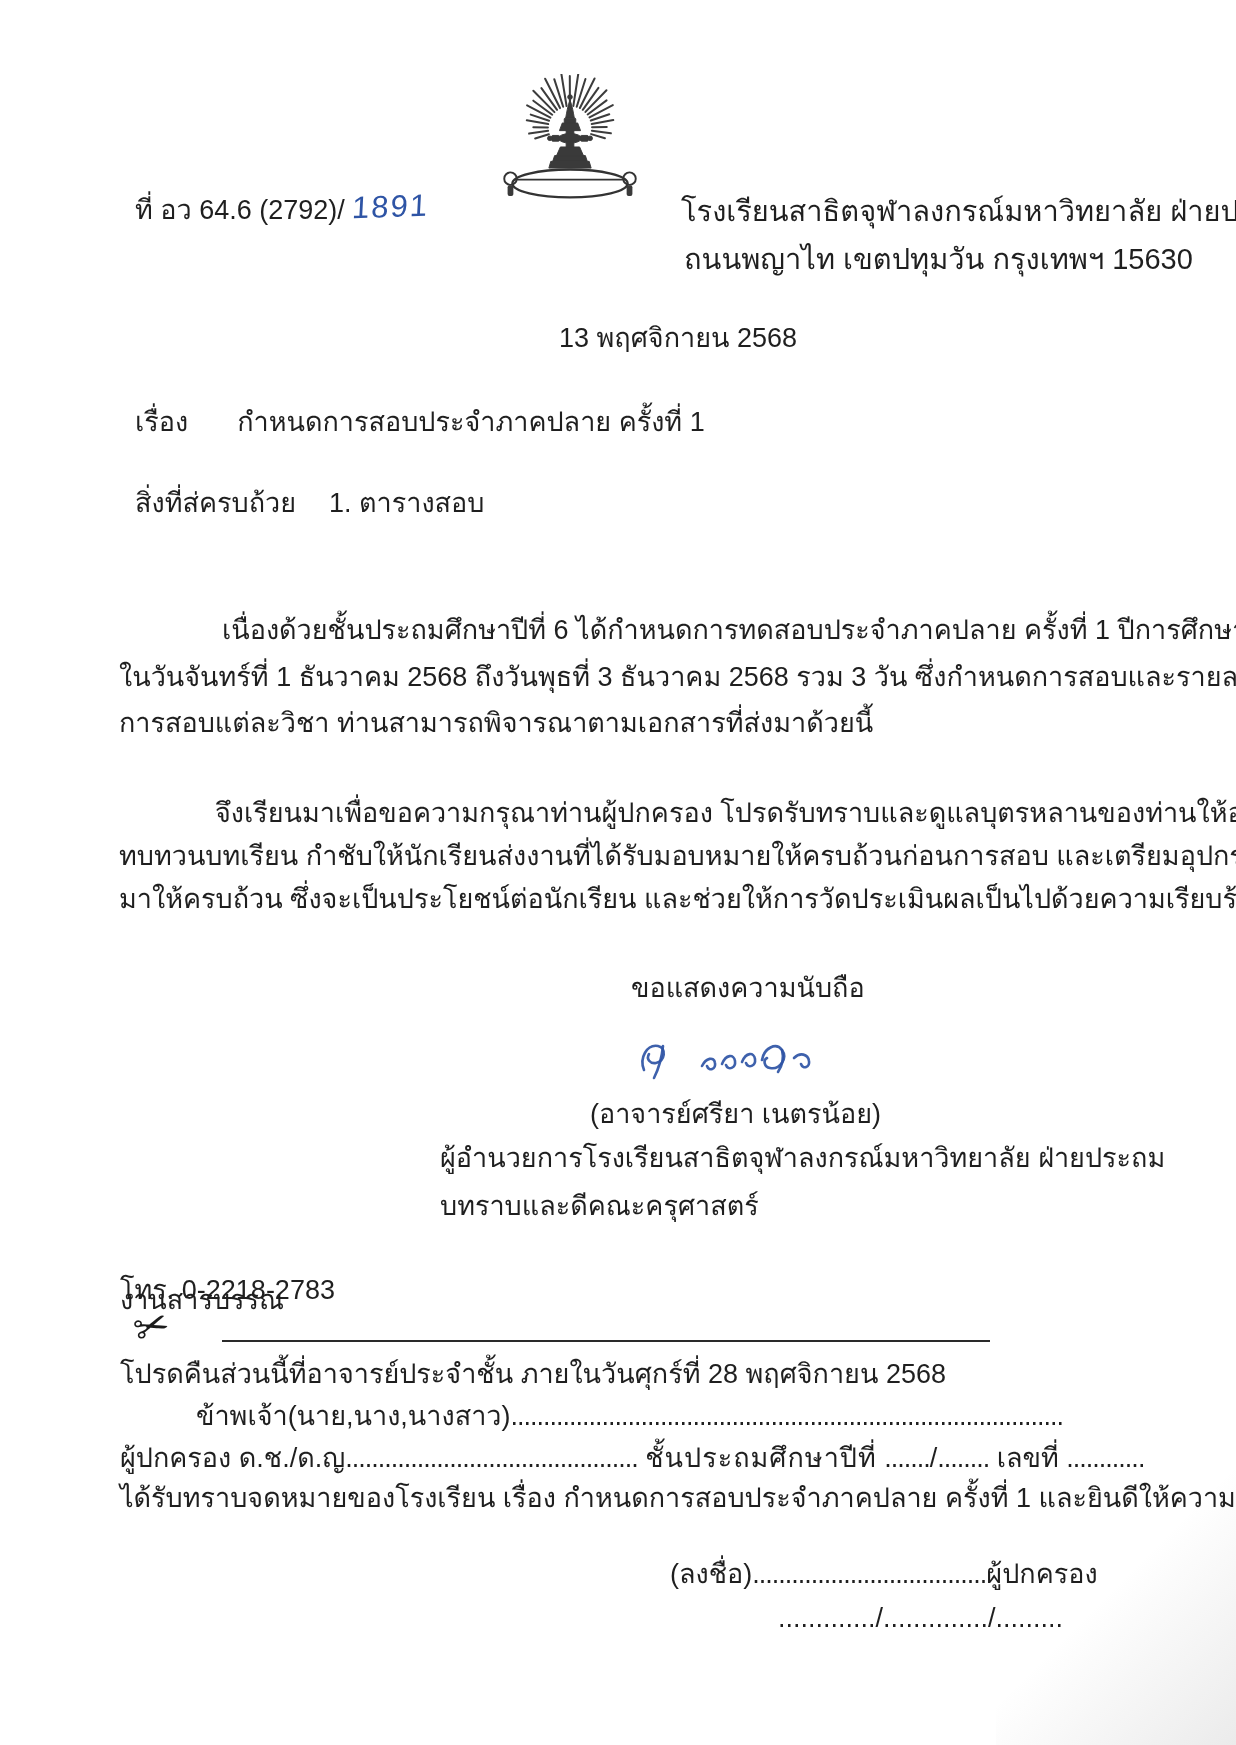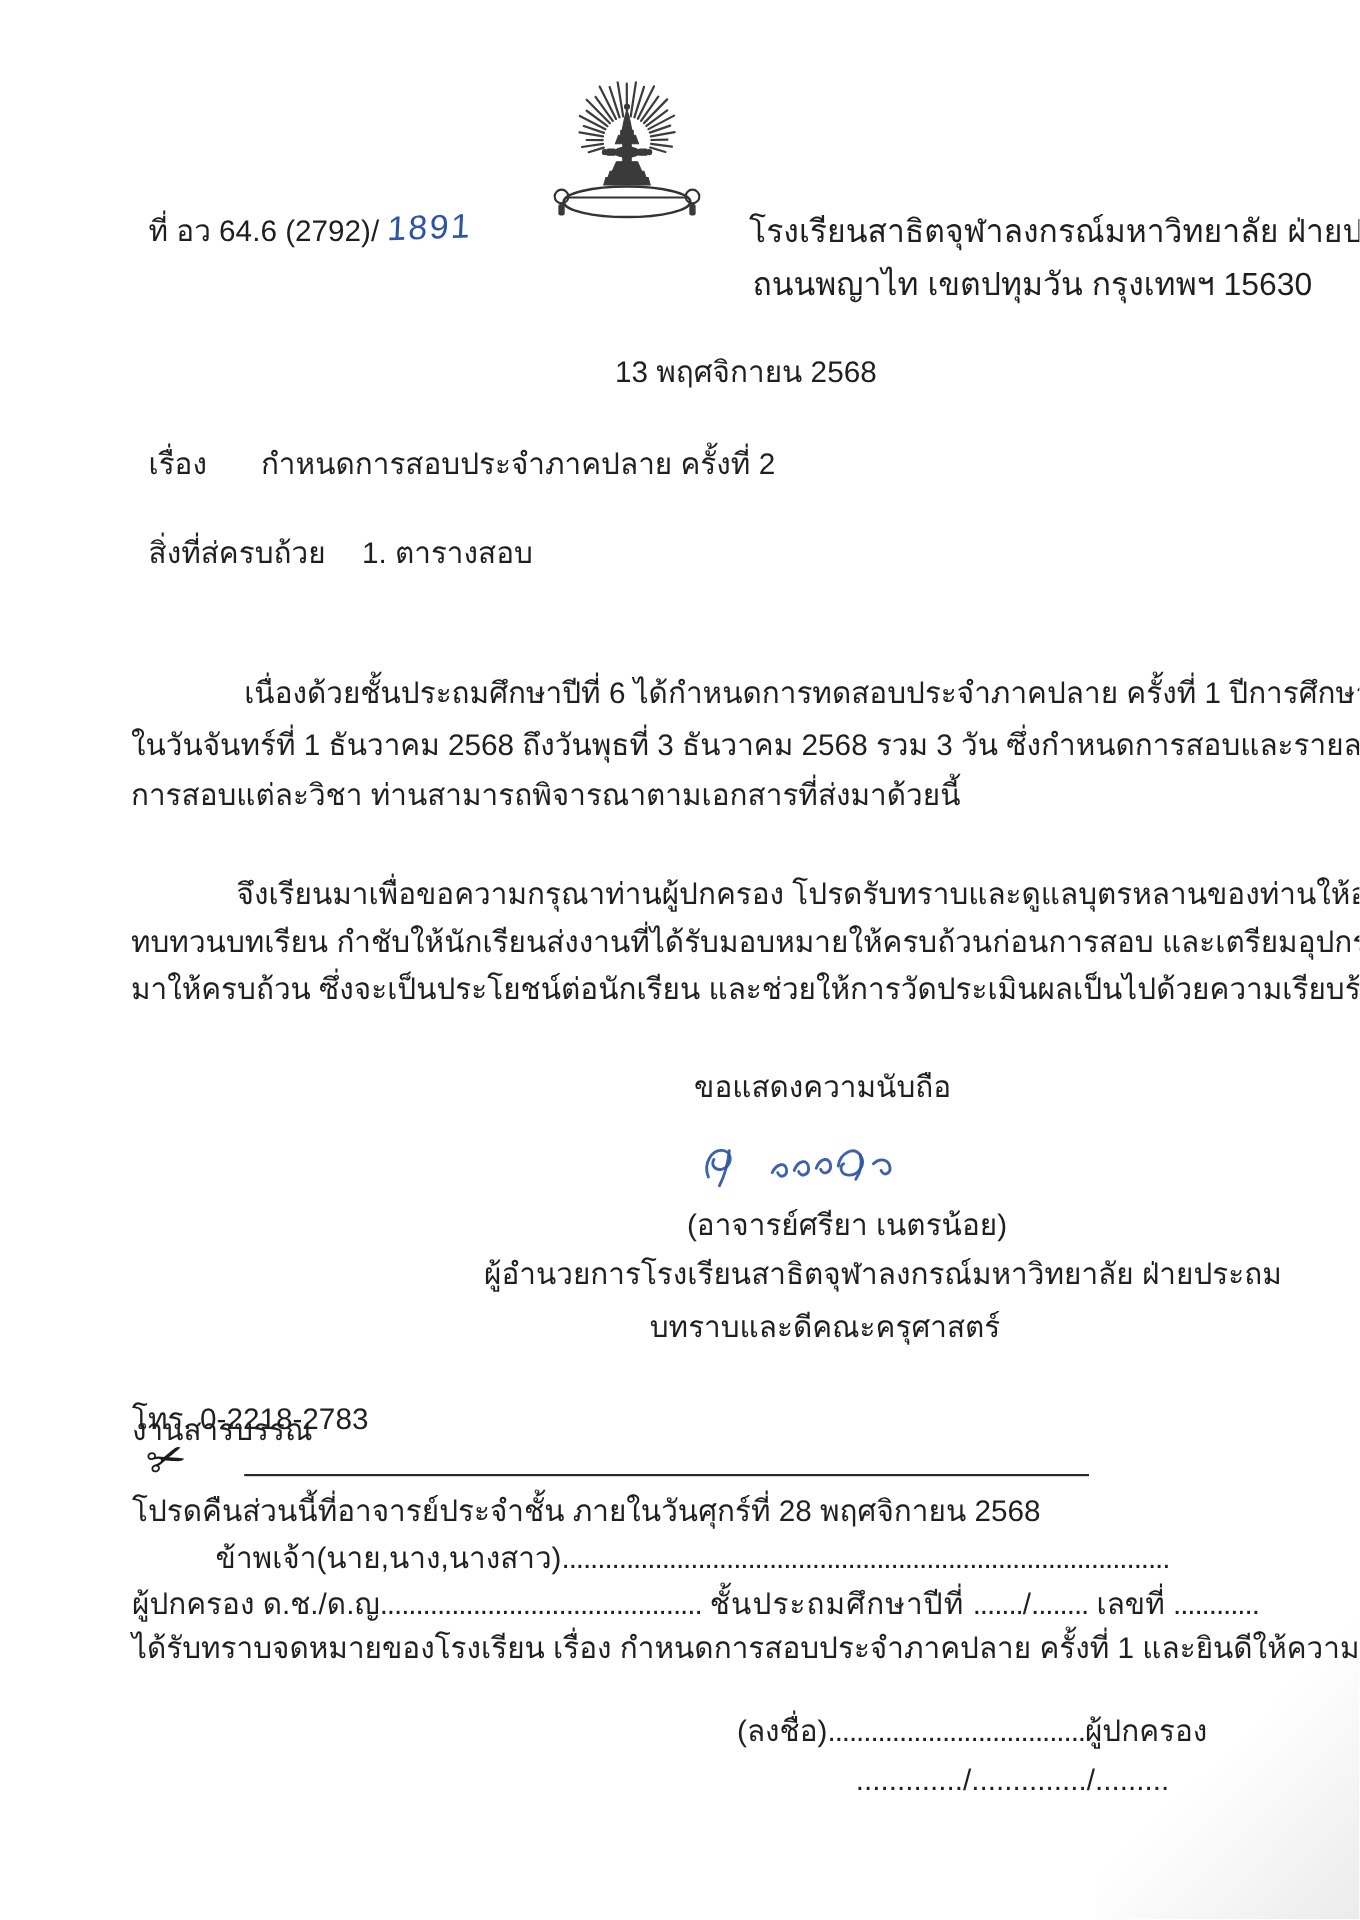--- a/index.html
+++ b/index.html
@@ -5,21 +5,21 @@
   *{margin:0;padding:0;box-sizing:border-box}
   html,body{background:#ffffff}
   .page{
     position:relative;width:1236px;height:1745px;background:#fff;
     font-family:"Liberation Sans",sans-serif;color:#1f1f1f;overflow:hidden;
   }
   .row{position:absolute;white-space:nowrap;font-size:27px;line-height:1.5;color:#1f1f1f}
   .b{font-weight:400}
   .sz29{font-size:29px}
   .dots{letter-spacing:-1px}
-  .center{text-align:center}
+  .center{}
   .hand{
     color:#2e54a5;font-size:31px;display:inline-block;
     transform:skewX(-5deg) rotate(-2deg) translateY(-2px);letter-spacing:2px;
   }
   .cutline{
     position:absolute;left:222px;top:1340px;width:768px;height:0;
     border-top:2.5px solid #2a2a2a;
   }
   .scissors{
     position:absolute;left:134px;top:1306px;font-size:42px;color:#1c1c1c;
@@ -102,21 +102,21 @@
   </div>
 
   <div class="row sz29" style="left:681px;top:190px">โรงเรียนสาธิตจุฬาลงกรณ์มหาวิทยาลัย ฝ่ายประถม</div>
   <div class="row sz29" style="left:684px;top:238px">ถนนพญาไท เขตปทุมวัน กรุงเทพฯ 15630</div>
 
   <div class="row" style="left:559px;top:318px">13  พฤศจิกายน 2568</div>
 
   <div class="row" style="left:135px;top:402px">
     <span class="b">เรื่อง</span>
     <span style="display:inline-block;width:34px"></span>
-    <span>กำหนดการสอบประจำภาคปลาย ครั้งที่ 2</span>
+    <span>กำหนดการสอบประจำภาคปลาย ครั้งที่ 1</span>
   </div>
   <div class="row" style="left:135px;top:483px">
     <span class="b">สิ่งที่ส่ครบถ้วย</span>
     <span style="display:inline-block;width:18px"></span>
     <span>1. ตารางสอบ</span>
   </div>
 
   <div class="row" style="left:222px;top:610px">เนื่องด้วยชั้นประถมศึกษาปีที่ 6 ได้กำหนดการทดสอบประจำภาคปลาย ครั้งที่ 1 ปีการศึกษา 2568</div>
   <div class="row" style="left:119px;top:657px">ในวันจันทร์ที่ 1 ธันวาคม 2568 ถึงวันพุธที่ 3 ธันวาคม 2568 รวม 3 วัน ซึ่งกำหนดการสอบและรายละเอียด</div>
   <div class="row" style="left:119px;top:703px">การสอบแต่ละวิชา ท่านสามารถพิจารณาตามเอกสารที่ส่งมาด้วยนี้</div>

